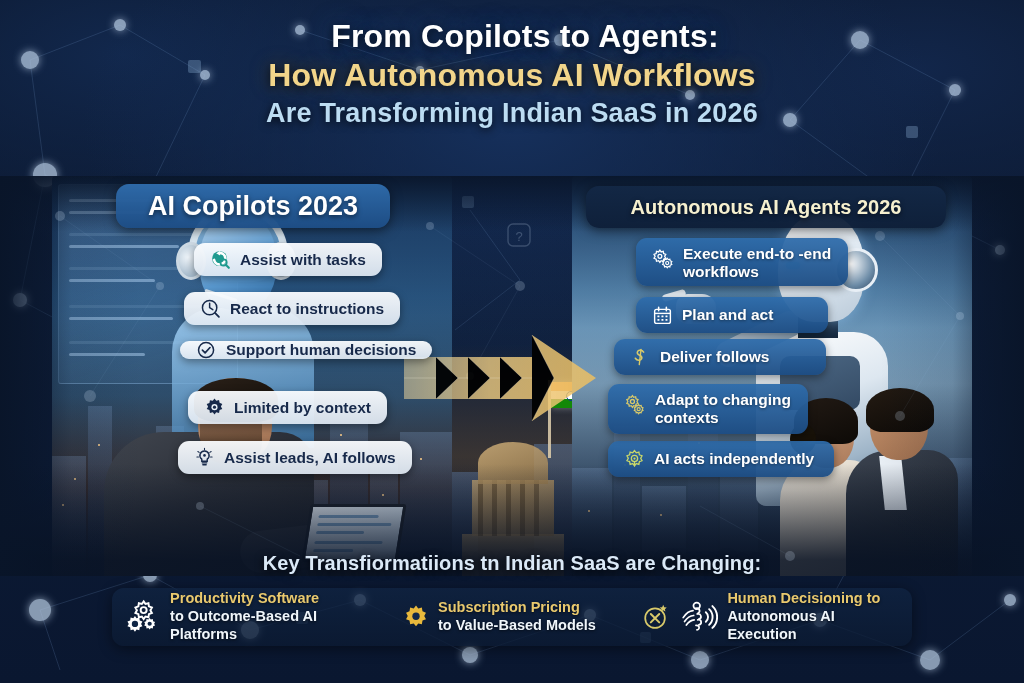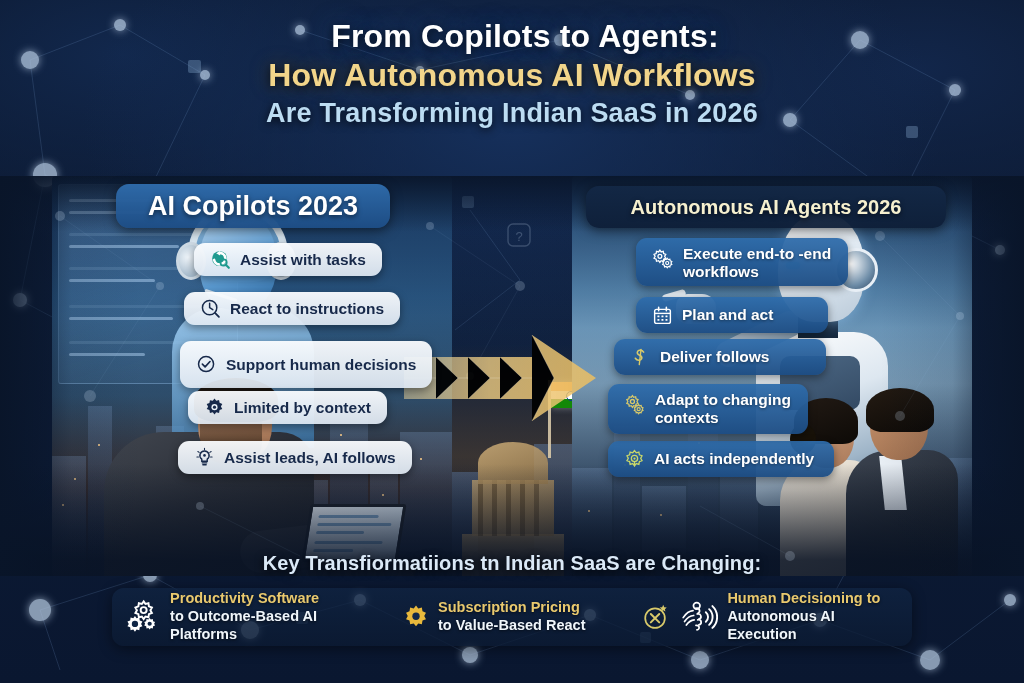--- a/index.html
+++ b/index.html
@@ -489,21 +489,21 @@
 
   <div class="pill pill-l" style="left:184px;top:292px;height:33px">
     <svg width="21" height="21" viewBox="0 0 24 24">
       <circle cx="11" cy="11" r="8.2" fill="none" stroke="#17294a" stroke-width="1.7"></circle>
       <path d="M11 6 L11 11 L14.6 13.4" fill="none" stroke="#17294a" stroke-width="1.7" stroke-linecap="round"></path>
       <path d="M17.4 17.4 L21.6 21.6" stroke="#17294a" stroke-width="2.1" stroke-linecap="round"></path>
     </svg>
     <span>React to instructions</span>
   </div>
 
-  <div class="pill pill-l" style="left:180px;top:341px;height:47px">
+  <div class="pill pill-l" style="left:180px;top:341px;height:18px">
     <svg width="21" height="21" viewBox="0 0 24 24">
       <circle cx="11.5" cy="11.5" r="8.6" fill="none" stroke="#17294a" stroke-width="1.7"></circle>
       <path d="M7.3 11.6 L10.4 14.7 L16 8.6" fill="none" stroke="#17294a" stroke-width="1.9" stroke-linecap="round" stroke-linejoin="round"></path>
     </svg>
     <span>Support human decisions</span>
   </div>
 
   <div class="pill pill-l" style="left:188px;top:391px;height:33px">
     <svg width="21" height="21" viewBox="0 0 24 24">
       <path d="M12 1.6l2 2.6 3.2-.8.6 3.3 3.1 1.2-1.6 2.9 1.6 2.9-3.1 1.2-.6 3.3-3.2-.8-2 2.6-2-2.6-3.2.8-.6-3.3-3.1-1.2L4.7 11 3.1 8.1l3.1-1.2.6-3.3 3.2.8z" fill="#17294a"></path>
@@ -599,21 +599,21 @@
       </span>
     </div>
 
     <div class="fitem" style="width:238px">
       <svg width="26" height="26" viewBox="0 0 24 24">
         <path d="M12 1.4l2.1 2.7 3.3-.8.6 3.4 3.2 1.3-1.6 3 1.6 3-3.2 1.3-.6 3.4-3.3-.8-2.1 2.7-2.1-2.7-3.3.8-.6-3.4-3.2-1.3 1.6-3-1.6-3 3.2-1.3.6-3.4 3.3.8z" fill="#e9b93c"></path>
         <circle cx="12" cy="11.3" r="3.4" fill="#12294b"></circle>
       </svg>
       <span class="ftxt">
         <b class="fa">Subscription Pricing</b>
-        <b class="fb">to Value-Based React</b>
+        <b class="fb">to Value-Based Models</b>
       </span>
     </div>
 
     <div class="fitem" style="width:284px">
       <svg width="32" height="32" viewBox="0 0 26 26">
         <circle cx="12" cy="14" r="8.4" fill="none" stroke="#d8c96a" stroke-width="1.5"></circle>
         <path d="M8.4 10.4 L15.6 17.6 M15.6 10.4 L8.4 17.6" stroke="#d8c96a" stroke-width="1.7" stroke-linecap="round"></path>
         <path d="M19 2.6l.9 2 2.1.2-1.6 1.5.5 2.1-1.9-1.1-1.9 1.1.5-2.1-1.6-1.5 2.1-.2z" fill="#d8c96a"></path>
       </svg>
       <svg width="40" height="36" viewBox="0 0 30 26">

